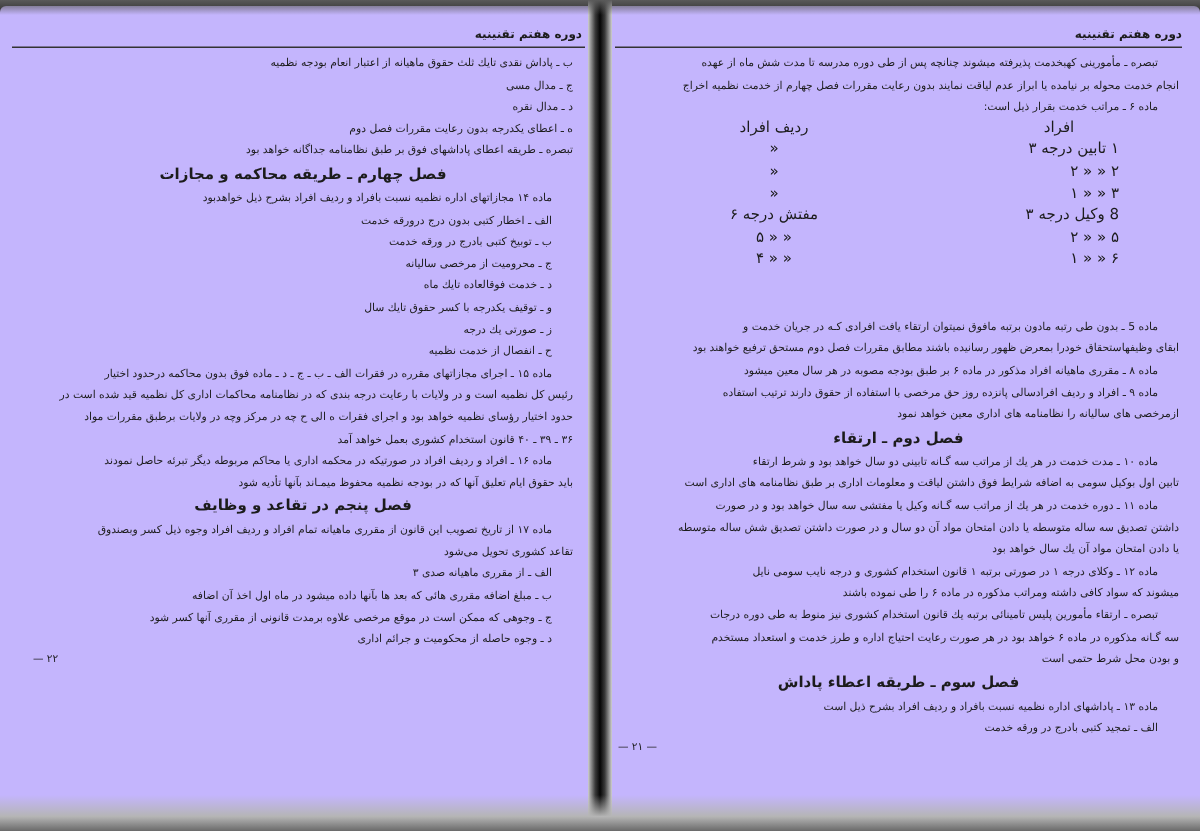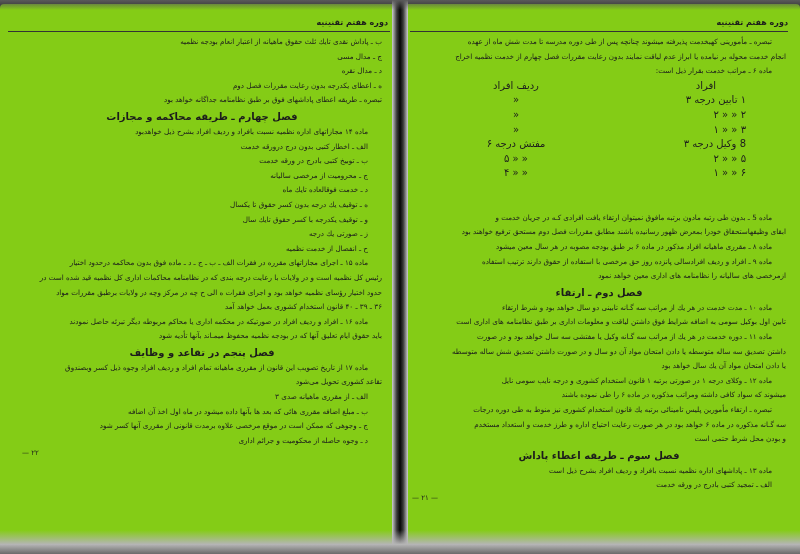--- a/index.html
+++ b/index.html
@@ -3,21 +3,21 @@
   <meta charset="utf-8">
   <style>
     * { box-sizing: border-box; margin: 0; padding: 0; }
     html, body { width: 800px; height: 554px; overflow: hidden; background: #1a1a1a; }
     body { font-family: "DejaVu Sans", sans-serif; position: relative; }
     .spread {
       position: absolute; left: 0; top: 0; width: 800px; height: 554px;
       background: #2a2a2a;
     }
     .page {
-      position: absolute; top: 4px; height: 540px; background: #84cc16;
+      position: absolute; top: 4px; height: 540px; background: #c4b5fd;
       overflow: hidden; direction: rtl; color: #1c1c1c;
     }
     .page.left { left: 0; width: 396px; border-top-left-radius: 4px; }
     .page.right { left: 404px; width: 396px; border-top-right-radius: 4px; }
     .gutter {
       position: absolute; left: 392px; top: 0; width: 16px; height: 554px;
       background: linear-gradient(to right, #cfcfcf 0%, #3a3a3a 30%, #050505 50%, #3a3a3a 70%, #cfcfcf 100%);
     }
     .bottom-shadow {
       position: absolute; left: 0; top: 530px; width: 800px; height: 24px;
@@ -74,21 +74,20 @@
       <span class="ln">ج ـ مدال مسی</span>
       <span class="ln">د ـ مدال نقره</span>
       <span class="ln">ه ـ اعطای یکدرجه بدون رعایت مقررات فصل دوم</span>
       <span class="ln">تبصره ـ طریقه اعطای پاداشهای فوق بر طبق نظامنامه جداگانه خواهد بود</span>
       <span class="heading">فصل چهارم ـ طریقه محاکمه و مجازات</span>
       <span class="ln indent">ماده ۱۴ مجازاتهای اداره نظمیه نسبت بافراد و ردیف افراد بشرح ذیل خواهدبود</span>
       <span class="ln indent">الف ـ اخطار کتبی بدون درج درورقه خدمت</span>
       <span class="ln indent">ب ـ توبیخ کتبی بادرج در ورقه خدمت</span>
       <span class="ln indent">ج ـ محرومیت از مرخصی سالیانه</span>
       <span class="ln indent">د ـ خدمت فوقالعاده تایك ماه</span>
-      <span class="ln indent">ه ـ توقیف یك درجه بدون کسر حقوق تا یکسال</span>
       <span class="ln indent">و ـ توقیف یکدرجه با کسر حقوق تایك سال</span>
       <span class="ln indent">ز ـ صورتی یك درجه</span>
       <span class="ln indent">ح ـ انفصال از خدمت نظمیه</span>
       <span class="ln indent">ماده ۱۵ ـ اجرای مجازاتهای مقرره در فقرات الف ـ ب ـ ج ـ د ـ ماده فوق بدون محاکمه درحدود اختیار</span>
       <span class="ln">رئیس کل نظمیه است و در ولایات با رعایت درجه بندی که در نظامنامه محاکمات اداری کل نظمیه قید شده است در</span>
       <span class="ln">حدود اختیار رؤسای نظمیه خواهد بود و اجرای فقرات ه الی ح چه در مرکز وچه در ولایات برطبق مقررات مواد</span>
       <span class="ln">۳۶ ـ ۳۹ ـ ۴۰ قانون استخدام کشوری بعمل خواهد آمد</span>
       <span class="ln indent">ماده ۱۶ ـ افراد و ردیف افراد در صورتیکه در محکمه اداری یا محاکم مربوطه دیگر تبرئه حاصل نمودند</span>
       <span class="ln">باید حقوق ایام تعلیق آنها که در بودجه نظمیه محفوظ میمـاند بآنها تأدیه شود</span>
       <span class="heading">فصل پنجم در تقاعد و وظایف</span>

